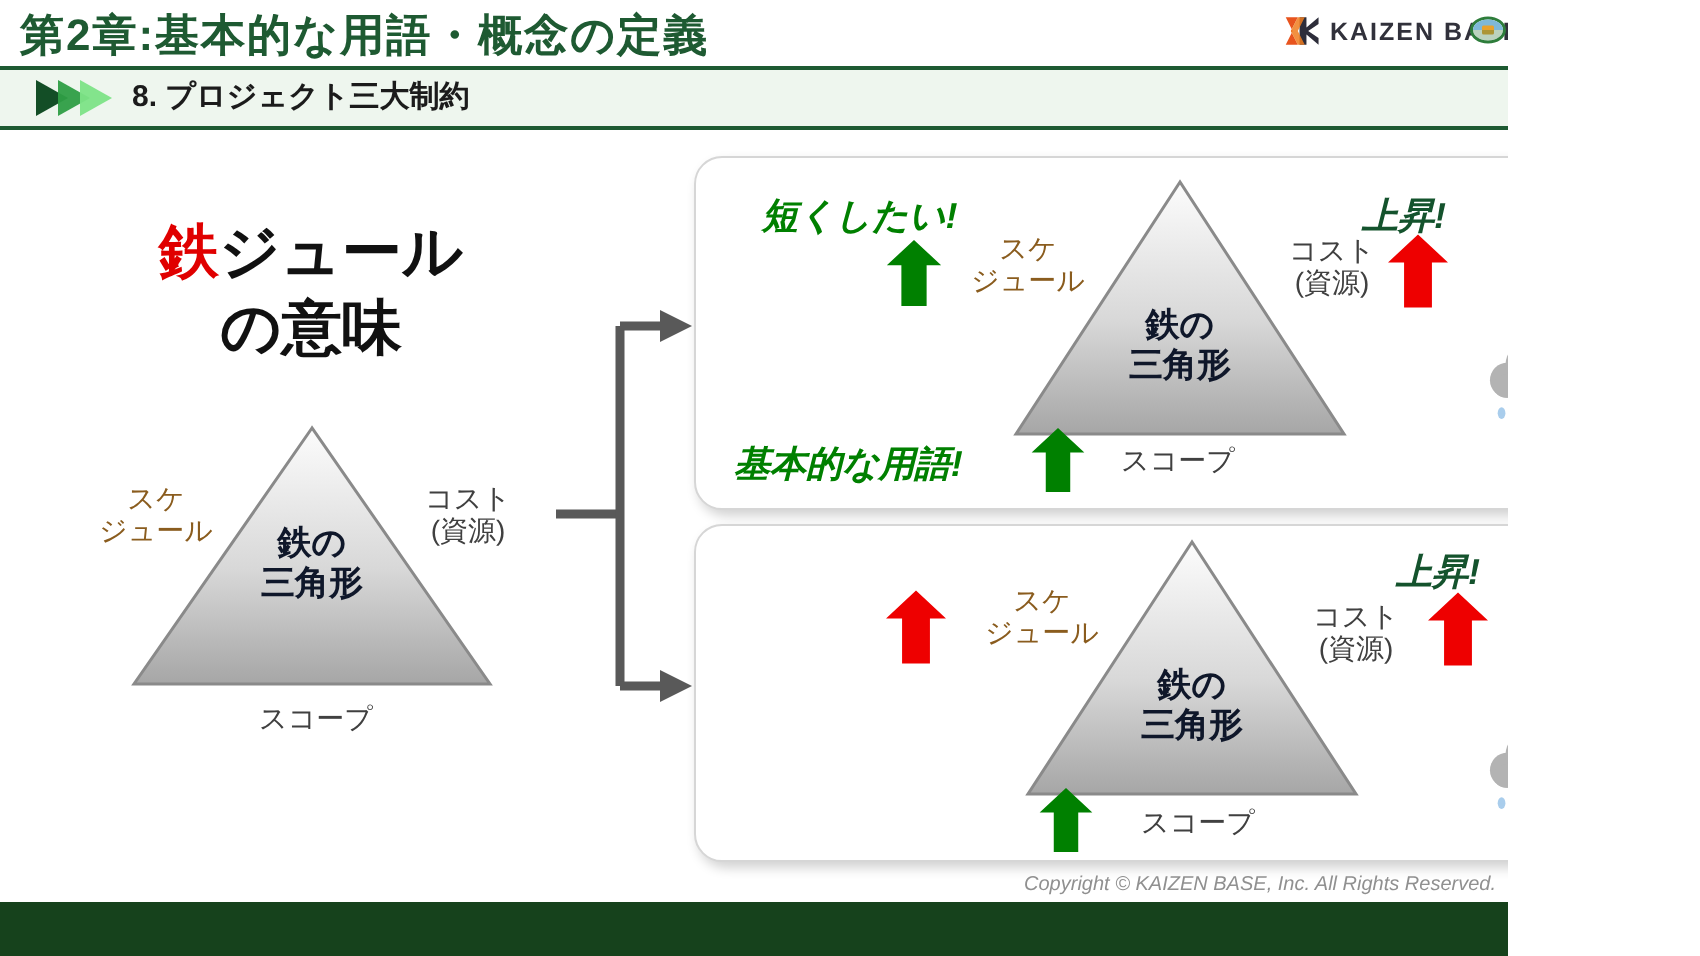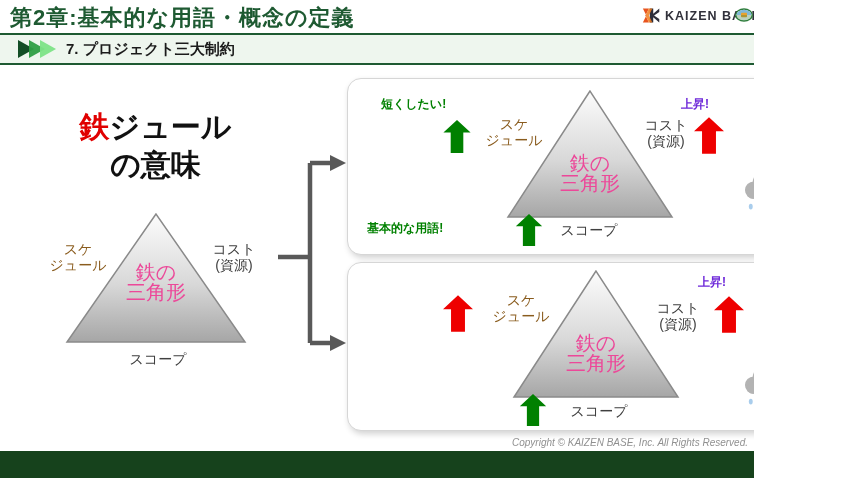--- a/index.html
+++ b/index.html
@@ -14,37 +14,37 @@
   .banner{left:0;top:35px;width:850px;height:28px;background:#eef6ee;border-bottom:2px solid #1e5a32;}
   .banner-label{left:66px;top:0;line-height:28px;font-size:15px;font-weight:bold;color:#1b1b1b;white-space:nowrap;}
   .chevrons{left:16px;top:4px;}
   .logo-kaizen{left:642px;top:6px;display:flex;align-items:center;gap:4px;}
   .logo-kaizen-text{font-size:12.5px;font-weight:bold;color:#31313b;letter-spacing:1px;white-space:nowrap;}
   .logo-ines{left:735px;top:8px;display:flex;align-items:center;gap:3px;}
   .logo-ines-text{font-size:7.5px;color:#4a4a4a;white-space:nowrap;}
   
   .lead-title{left:48px;top:108px;width:215px;text-align:center;font-size:30px;font-weight:bold;line-height:38px;color:#111;}
   .lead-accent{color:#e00000;}
-  .tri-name{font-weight:normal;color:#ec4899;text-align:center;font-size:20px;line-height:20px;}
+  .tri-name{font-weight:bold;color:#0f172a;text-align:center;font-size:17px;line-height:20px;}
   .lbl{font-weight:normal;font-size:14px;line-height:16px;text-align:center;white-space:nowrap;}
   .lbl-brown{color:#8a5c1e;}
   .lbl-purple{color:#404040;}
   .base-tri-svg{left:63px;top:210px;}
   .base-tri-name{left:63px;top:262px;width:186px;}
   .base-sched{left:36px;top:241px;width:84px;}
   .base-cost{left:192px;top:241px;width:84px;}
   .base-scope{left:116px;top:351px;width:84px;}
   .connector{left:268px;top:150px;}
   
   .card{position:absolute;left:347px;width:471px;background:#fff;border:1px solid #d6d6d6;border-radius:14px;box-shadow:2px 3px 6px rgba(0,0,0,0.18);}
   #card-top{top:78px;height:175px;}
   #card-bottom{top:262px;height:167px;}
-  .callout{position:absolute;font-weight:bold;font-size:12px;white-space:nowrap;}
+  .callout{position:absolute;font-weight:bold;font-size:18px;white-space:nowrap;font-style:italic;}
   .green{color:#008000;}
-  .red{color:#6d28d9;}
+  .red{color:#14532d;}
   .card .lbl{position:absolute;}
   .card svg{position:absolute;}
   .card .tri-name{position:absolute;}
   
   #card-top .sched-callout{left:33px;top:17px;}
   #card-top .sched-arrow{left:95px;top:41px;}
   #card-top .sched-label{left:128px;top:37px;width:76px;}
   #card-top .tri-svg{left:157px;top:9px;}
   #card-top .tri-label{left:157px;top:74px;width:170px;}
   #card-top .cost-label{left:286px;top:38px;width:64px;}
@@ -109,21 +109,21 @@
   </div>
 
   <div class="abs hdr-rule"></div>
 
   <div class="abs banner">
     <svg class="abs chevrons" width="52" height="20" viewBox="0 0 52 20">
       <polygon points="2,1 18,10 2,19" fill="#134e26"></polygon>
       <polygon points="13,1 29,10 13,19" fill="#2e9e44" opacity="0.95"></polygon>
       <polygon points="24,1 40,10 24,19" fill="#7ce386" opacity="0.95"></polygon>
     </svg>
-    <div class="abs banner-label">7. プロジェクト三大制約</div>
+    <div class="abs banner-label">8. プロジェクト三大制約</div>
   </div>
 
   <div class="abs lead-title">
     <span class="lead-accent">鉄</span><span>ジュール</span><br>
     <span>の意味</span>
   </div>
 
   <svg class="abs base-tri-svg" width="186" height="136" viewBox="0 0 186 136">
     <polygon points="93,4 4,132 182,132" fill="url(#triGrad)" stroke="#8a8a8a" stroke-width="1.5"></polygon>
   </svg>

